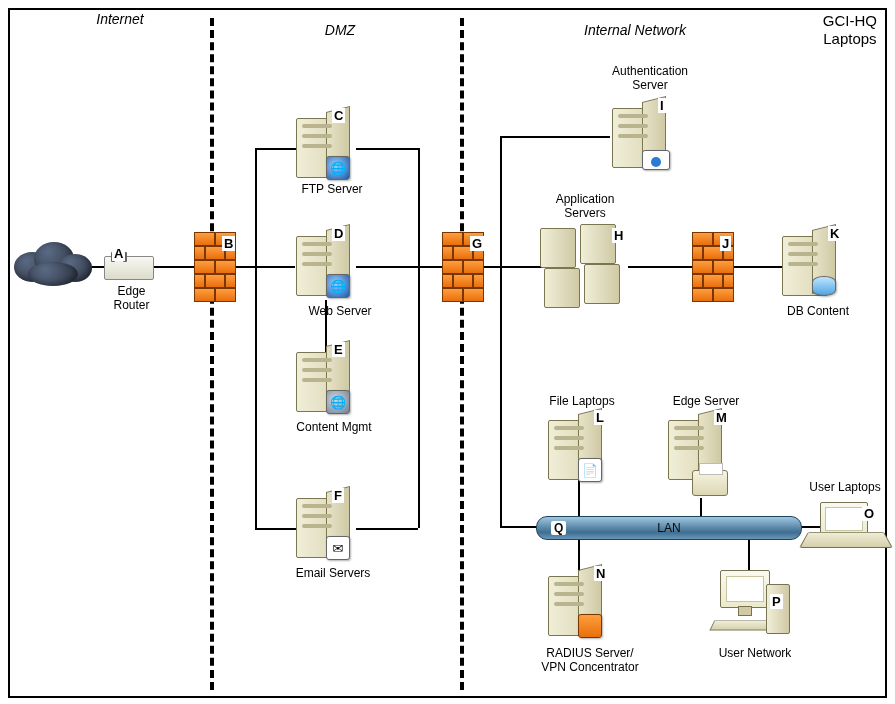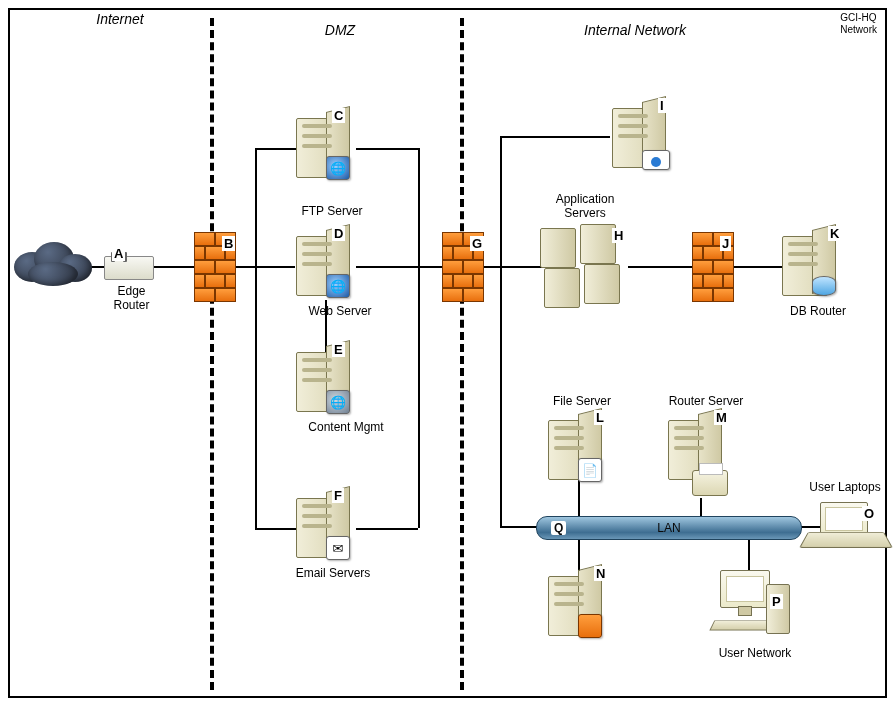--- a/index.html
+++ b/index.html
@@ -33,22 +33,22 @@
   .vdash {
     position: absolute;
     top: 18px; bottom: 14px;
     width: 0;
     border-left: 4px dashed #000;
   }
   
   .net-title {
     position: absolute;
     top: 12px; right: 18px;
-    text-align: left;
-    font-size: 10px;
+    text-align: center;
+    font-size: 15px;
     line-height: 1.2;
   }
   
   .lbl {
     position: absolute;
     font-size: 12px;
     text-align: center;
     white-space: pre;
   }
   .node-tag {
@@ -272,21 +272,21 @@
   }
 </style>
 </head>
 <body>
 
 <div class="canvas">
   <div class="outer-border"></div>
 
   <div class="net-title">
     <span>GCI-HQ</span><br>
-    <span>Network</span>
+    <span>Laptops</span>
   </div>
 
   <div class="zone-title" style="left:60px; top:11px; width:120px">Internet</div>
   <div class="zone-title" style="left:300px; top:22px; width:80px">DMZ</div>
   <div class="zone-title" style="left:560px; top:22px; width:150px">Internal Network</div>
 
   <div class="vdash" style="left:210px"></div>
   <div class="vdash" style="left:460px"></div>
 
   <div class="hline" style="left:82px; top:266px; width:28px"></div>
@@ -366,21 +366,21 @@
 
   <div class="server" style="left:296px; top:110px">
     <div class="body"></div>
       <div class="front"></div>
     <div class="slot s1"></div>
       <div class="slot s2"></div>
       <div class="slot s3"></div>
     <div class="badge globe">🌐</div>
   </div>
   <div class="node-tag" style="left:332px; top:108px">C</div>
-  <div class="lbl" style="left:292px; top:204px; width:80px">FTP Server</div>
+  <div class="lbl" style="left:292px; top:182px; width:80px">FTP Server</div>
 
   <div class="server" style="left:296px; top:228px">
     <div class="body"></div>
       <div class="front"></div>
     <div class="slot s1"></div>
       <div class="slot s2"></div>
       <div class="slot s3"></div>
     <div class="badge globe">🌐</div>
   </div>
   <div class="node-tag" style="left:332px; top:226px">D</div>
@@ -388,21 +388,21 @@
 
   <div class="server" style="left:296px; top:344px">
     <div class="body"></div>
       <div class="front"></div>
     <div class="slot s1"></div>
       <div class="slot s2"></div>
       <div class="slot s3"></div>
     <div class="badge globe" style="background:radial-gradient(circle at 40% 40%,#cfd8e0,#6f7f91)">🌐</div>
   </div>
   <div class="node-tag" style="left:332px; top:342px">E</div>
-  <div class="lbl" style="left:296px; top:420px; width:100px">Content Mgmt</div>
+  <div class="lbl" style="left:284px; top:420px; width:100px">Content Mgmt</div>
 
   <div class="server" style="left:296px; top:490px">
     <div class="body"></div>
       <div class="front"></div>
     <div class="slot s1"></div>
       <div class="slot s2"></div>
       <div class="slot s3"></div>
     <div class="badge mail">✉</div>
   </div>
   <div class="node-tag" style="left:332px; top:488px">F</div>
@@ -446,20 +446,22 @@
 
   <div class="server" style="left:612px; top:100px">
     <div class="body"></div>
       <div class="front"></div>
     <div class="slot s1"></div>
       <div class="slot s2"></div>
       <div class="slot s3"></div>
     <div class="badge card"></div>
   </div>
   <div class="node-tag" style="left:658px; top:98px">I</div>
+  <div class="lbl" style="left:590px; top:64px; width:120px">Authentication
+Server</div>
 
   <div class="firewall" style="left:692px; top:232px">
     <div class="row">
         <div class="brick"></div>
         <div class="brick"></div>
       </div>
     <div class="row alt">
         <div class="brick"></div>
         <div class="brick"></div>
         <div class="brick"></div>
@@ -482,58 +484,60 @@
 
   <div class="server" style="left:782px; top:228px">
     <div class="body"></div>
       <div class="front"></div>
     <div class="slot s1"></div>
       <div class="slot s2"></div>
       <div class="slot s3"></div>
     <div class="badge disk"></div>
   </div>
   <div class="node-tag" style="left:828px; top:226px">K</div>
-  <div class="lbl" style="left:778px; top:304px; width:80px">DB Router</div>
+  <div class="lbl" style="left:778px; top:304px; width:80px">DB Content</div>
 
   <div class="server" style="left:548px; top:412px">
     <div class="body"></div>
       <div class="front"></div>
     <div class="slot s1"></div>
       <div class="slot s2"></div>
       <div class="slot s3"></div>
     <div class="badge doc">📄</div>
   </div>
   <div class="node-tag" style="left:594px; top:410px">L</div>
-  <div class="lbl" style="left:542px; top:394px; width:80px">File Server</div>
+  <div class="lbl" style="left:542px; top:394px; width:80px">File Laptops</div>
 
   <div class="server" style="left:668px; top:412px">
     <div class="body"></div>
       <div class="front"></div>
     <div class="slot s1"></div>
       <div class="slot s2"></div>
       <div class="slot s3"></div>
   </div>
   <div class="printer" style="left:692px; top:470px"></div>
   <div class="node-tag" style="left:714px; top:410px">M</div>
-  <div class="lbl" style="left:656px; top:394px; width:100px">Router Server</div>
+  <div class="lbl" style="left:656px; top:394px; width:100px">Edge Server</div>
 
   <div class="lanbar" style="left:536px; top:516px; width:264px">
     <span class="q">Q</span>
     <span style="font-weight:400">LAN</span>
   </div>
 
   <div class="server" style="left:548px; top:568px">
     <div class="body"></div>
       <div class="front"></div>
     <div class="slot s1"></div>
       <div class="slot s2"></div>
       <div class="slot s3"></div>
     <div class="badge fw"></div>
   </div>
   <div class="node-tag" style="left:594px; top:566px">N</div>
+  <div class="lbl" style="left:520px; top:646px; width:140px">RADIUS Server/
+VPN Concentrator</div>
 
   <div class="laptop" style="left:808px; top:502px">
     <div class="screen"></div>
       <div class="base"></div>
   </div>
   <div class="node-tag" style="left:862px; top:506px">O</div>
   <div class="lbl" style="left:800px; top:480px; width:90px">User Laptops</div>
 
   <div class="desktop" style="left:712px; top:570px">
     <div class="monitor"></div>

